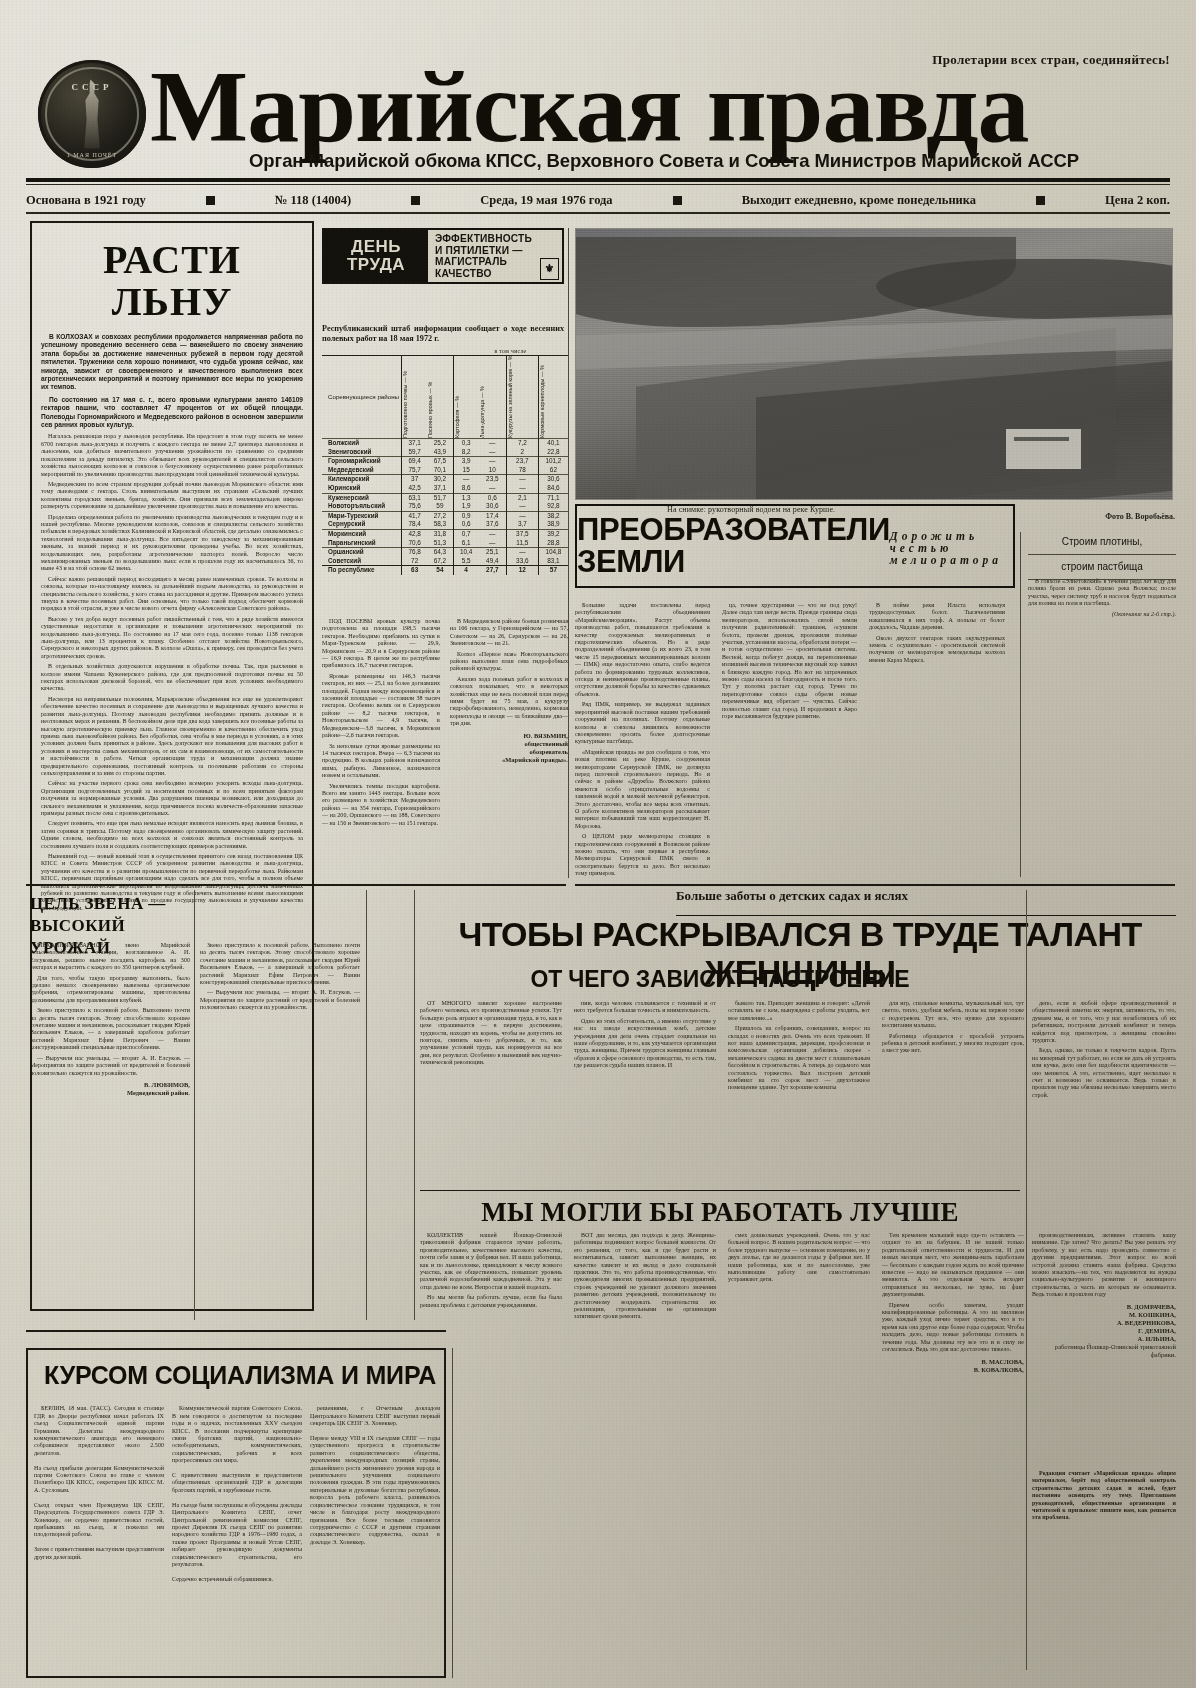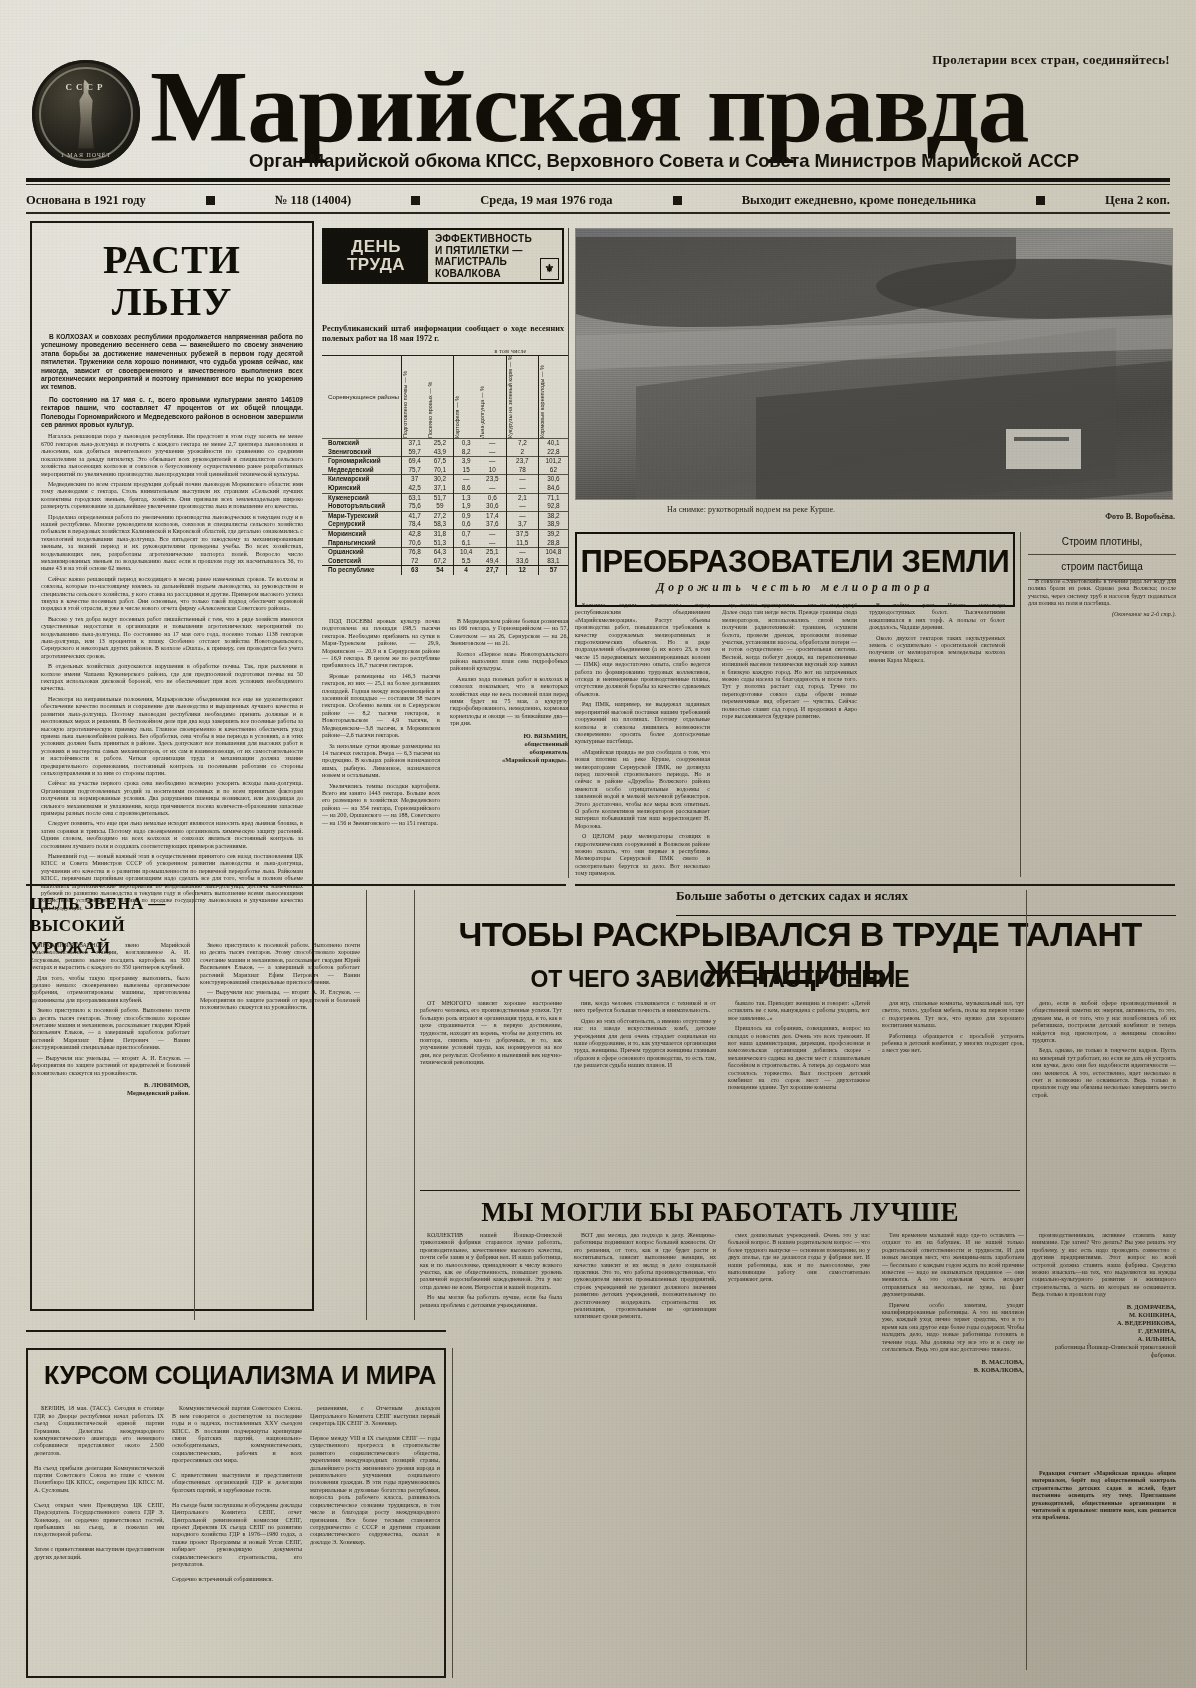--- a/index.html
+++ b/index.html
@@ -28,21 +28,21 @@
   }
   .sheet{position:absolute;left:0;top:0;width:1196px;height:1688px;}
 
   
   .slogan{
     position:absolute;left:700px;top:52px;width:470px;text-align:right;
     font-weight:bold;font-size:13px;letter-spacing:.3px;color:#1a1810;
     font-family:"Liberation Serif", serif;
   }
   .emblem{
-    position:absolute;left:32px;top:60px;width:108px;height:108px;
+    position:absolute;left:38px;top:60px;width:108px;height:108px;
   }
   .emblem .disc{
     position:absolute;inset:0;border-radius:50%;
     background:radial-gradient(circle at 38% 32%, #4a4638 0%, #22201a 55%, #100f0b 100%);
     box-shadow:0 0 0 3px #1b1913 inset;
   }
   .emblem .ring{
     position:absolute;left:7px;top:7px;right:7px;bottom:7px;border-radius:50%;
     border:2px solid #b9b4a2;opacity:.55;
   }
@@ -178,23 +178,23 @@
     position:absolute;left:643px;top:505px;width:330px;
     font-size:8px;color:#24211a;letter-spacing:.1px;padding-left:24px;
   }
   .credit{
     position:absolute;left:1010px;top:512px;width:165px;text-align:right;
     font-size:8px;font-weight:bold;color:#24211a;
   }
 
   
   .box-preo{
-    position:absolute;left:575px;top:532px;width:440px;height:75px;
+    position:absolute;left:575px;top:504px;width:440px;height:84px;
     border:2px solid #15130e;box-sizing:border-box;
-    display:flex;flex-direction:column;align-items:center;justify-content:center;
+    display:flex;flex-direction:row;align-items:center;justify-content:center;
   }
   .h-preo{
     font-family:"Liberation Sans", sans-serif;font-weight:bold;
     font-size:31px;line-height:32px;letter-spacing:-.4px;color:#110f08;
   }
   .h-preo-sub{
     font-family:"Liberation Serif", serif;font-style:italic;font-weight:bold;
     font-size:11.5px;letter-spacing:4px;color:#1b1810;margin-top:3px;
   }
   .sidehead{
@@ -301,21 +301,21 @@
 
   <div class="dentruda">
     <div class="dt-left">
       <span>ДЕНЬ</span>
       <span>ТРУДА</span>
     </div>
     <div class="dt-right">
       <div>ЭФФЕКТИВНОСТЬ</div>
       <div>И ПЯТИЛЕТКИ —</div>
       <div>МАГИСТРАЛЬ</div>
-      <div>КОВАЛКОВА</div>
+      <div>КАЧЕСТВО</div>
       <div class="dt-emb">⚜</div>
     </div>
   </div>
 
   <div class="tbl-intro">Республиканский штаб информации сообщает о ходе весенних полевых работ на 18 мая 1972 г.</div>
 
   <table class="tbl">
     <tbody>
         <tr>
       <td></td>

